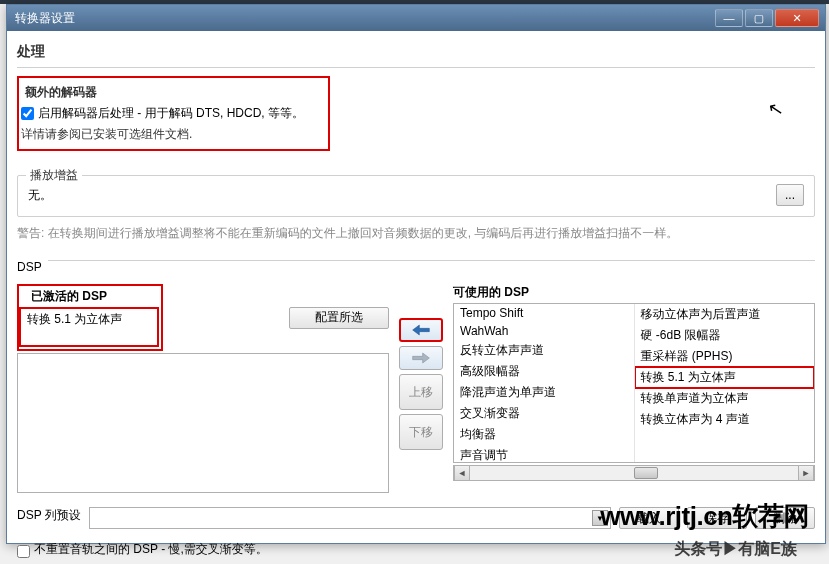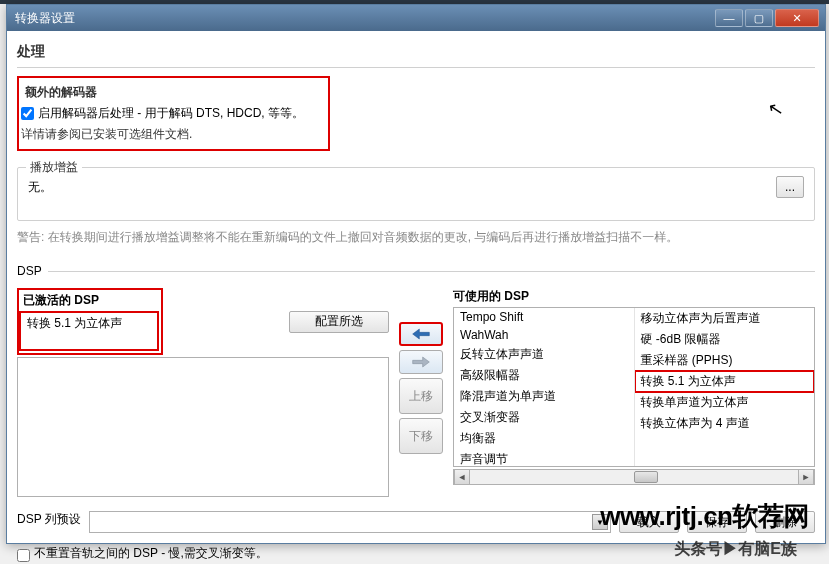--- a/index.html
+++ b/index.html
@@ -5,31 +5,31 @@
 * { box-sizing: border-box; margin: 0; padding: 0; font-family: "Microsoft YaHei", Tahoma, sans-serif; font-size: 12px; }
 body { background: #f0f0f0; width: 829px; height: 564px; position: relative; overflow: hidden; }
 .window { position: absolute; top: 4px; left: 6px; width: 820px; height: 540px; background: #fff; border: 1px solid #5a7da0; box-shadow: 0 2px 10px rgba(0,0,0,0.3); }
 .titlebar { height: 26px; background: linear-gradient(to bottom,#6b8fb5,#4a6a8c); color: #fff; display: flex; align-items: center; padding: 0 6px; }
 .titlebar .title { flex: 1; font-size: 12px; padding-left: 2px; }
 .titlebar .btn { width: 28px; height: 18px; margin-left: 2px; border: 1px solid rgba(255,255,255,0.35); border-radius: 2px; display: flex; align-items: center; justify-content: center; font-size: 11px; background: linear-gradient(to bottom,#7a99bb,#4f6f91); }
 .titlebar .btn.close { width: 44px; background: linear-gradient(to bottom,#d9624b,#c13a20); }
 .content { padding: 6px 10px 10px 10px; }
 .section-header { font-size: 14px; font-weight: bold; padding: 6px 0 4px 0; color: #333; }
 .hr { border: none; border-top: 1px solid #d0d0d0; margin-top: 2px; }
-.groupbox { border: 1px solid #d0d0d0; border-radius: 2px; margin-top: 16px; padding: 8px 10px 22px 10px; position: relative; }
+.groupbox { border: 1px solid #d0d0d0; border-radius: 2px; margin-top: 24px; padding: 8px 10px 10px 10px; position: relative; }
 .grouplabel { position: absolute; top: -9px; left: 8px; background: #fff; padding: 0 4px; color: #333; }
 .redbox { border: 2px solid #d00; padding-right: 18px; }
 .checkbox-row { display: flex; align-items: center; gap: 4px; margin-bottom: 4px; }
 .checkbox-row input { width: 13px; height: 13px; }
 .info-text { color: #333; }
 .gain-row { display: flex; align-items: center; justify-content: space-between; }
 .small-btn { width: 28px; height: 22px; border: 1px solid #adadad; border-radius: 2px; background: linear-gradient(to bottom,#fafafa,#e4e4e4); cursor: pointer; display: flex; align-items: center; justify-content: center; }
 .warning { color: #888; font-size: 12px; margin-top: 8px; }
 .dsp-section { margin-top: 18px; }
-.dsp-label { font-weight: normal; display: flex; align-items: center; gap: 6px; }
+.dsp-label { font-weight: normal; display: flex; align-items: flex-start; gap: 6px; }
 .dsp-label span:first-child { white-space: nowrap; }
 .dsp-label .line { flex: 1; height: 1px; background: #d0d0d0; }
 .dsp-body { display: flex; gap: 6px; margin-top: 10px; }
 .col-left { width: 372px; }
 .col-mid { width: 52px; display: flex; flex-direction: column; align-items: center; gap: 4px; padding-top: 34px; }
 .col-right { flex: 1; }
 .list-header { font-weight: normal; margin-bottom: 2px; display: flex; align-items: center; gap: 8px; }
 .list-header .htxt { white-space: nowrap; }
 .listbox { border: 1px solid #b0b0b0; height: 160px; background: #fff; overflow: auto; position: relative; }
 .listbox.active-red { border: 2px solid #d00; height: 40px; }
@@ -100,21 +100,21 @@
     <div class="dsp-section">
       <div class="dsp-label">
         <span>DSP</span>
         <div class="line"></div>
       </div>
 
       <div class="dsp-body">
         <div class="col-left">
           <div class="list-header">
             <div class="header-redbox">
-              <div class="htxt" style="font-weight:bold; padding:2px 4px;">已激活的 DSP</div>
+              <div class="htxt" style="font-weight:bold; padding:2px 12px;">已激活的 DSP</div>
               <div class="listbox active-red" style="width:140px;">
                 <div class="list-item">转换 5.1 为立体声</div>
               </div>
             </div>
             <div style="flex:1;"></div>
             <button class="config-btn">配置所选</button>
           </div>
           <div class="listbox" style="height:140px; margin-top:2px;"></div>
         </div>
 

